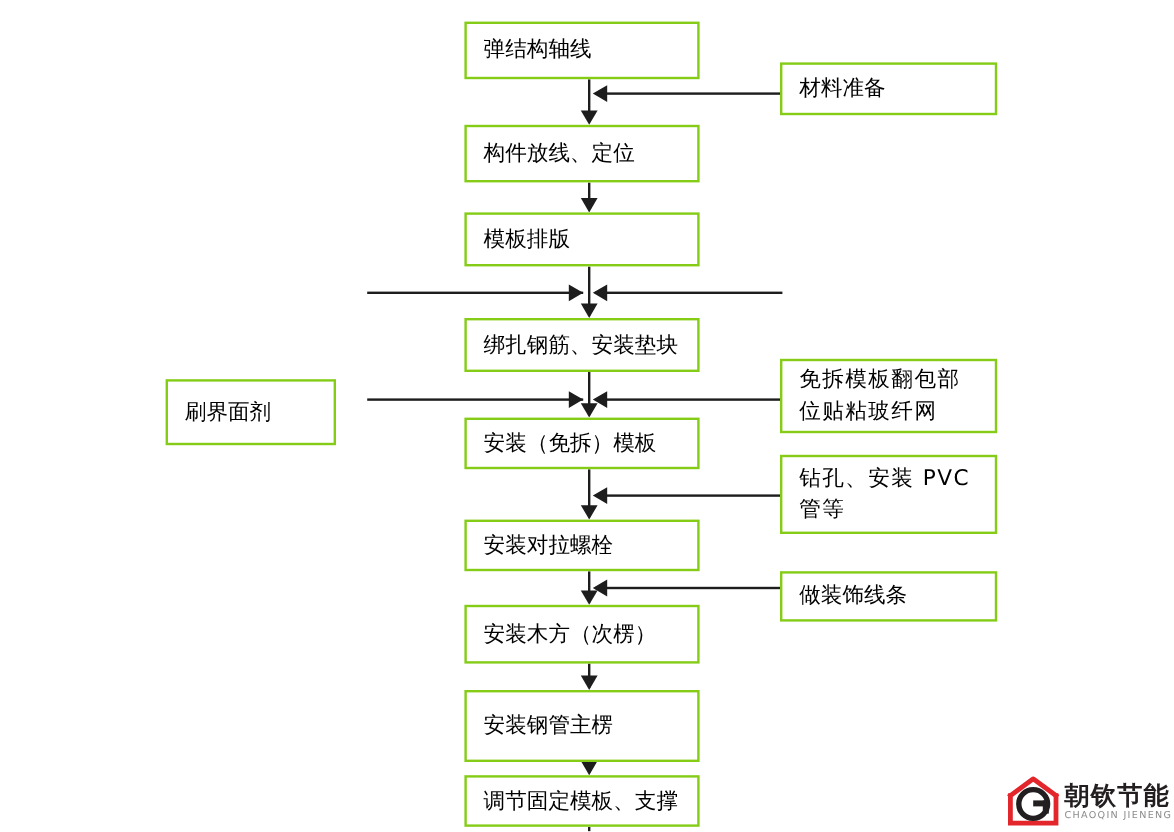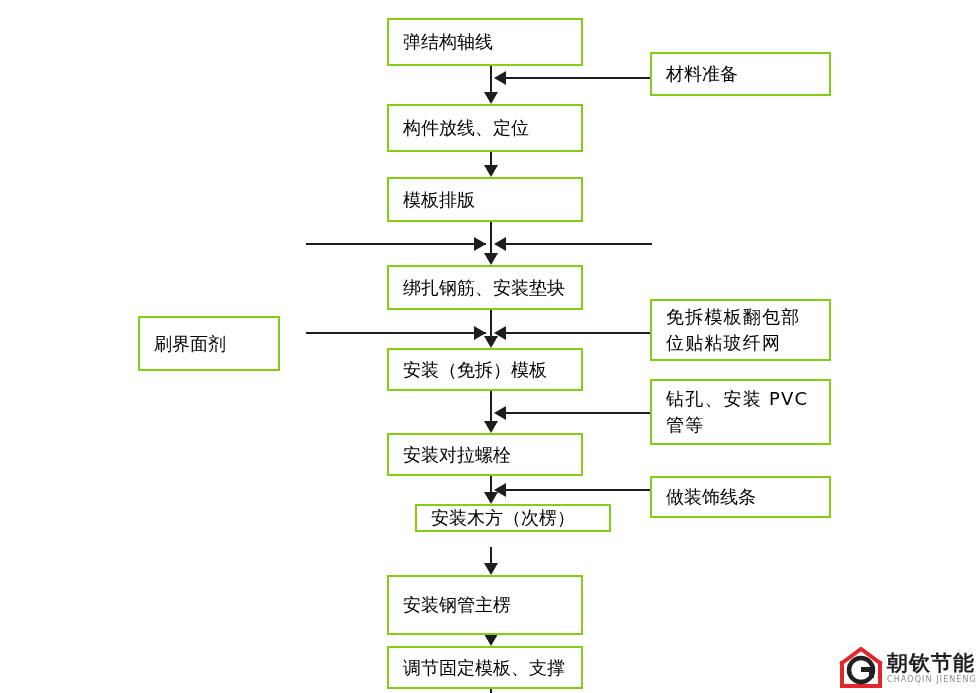--- a/index.html
+++ b/index.html
@@ -144,21 +144,21 @@
   </div>
 
   <div class="node" style="left:387px; top:348px; width:196px; height:43px;">
     <span class="label">安装（免拆）模板</span>
   </div>
 
   <div class="node" style="left:387px; top:433px; width:196px; height:43px;">
     <span class="label">安装对拉螺栓</span>
   </div>
 
-  <div class="node" style="left:387px; top:504px; width:196px; height:28px;margin-left:28px;">
+  <div class="node" style="left:387px; top:504px; width:196px; height:49px;">
     <span class="label">安装木方（次楞）</span>
   </div>
 
   <div class="node" style="left:387px; top:575px; width:196px; height:60px;">
     <span class="label">安装钢管主楞</span>
   </div>
 
   <div class="node" style="left:387px; top:646px; width:196px; height:43px;">
     <span class="label">调节固定模板、支撑</span>
   </div>

